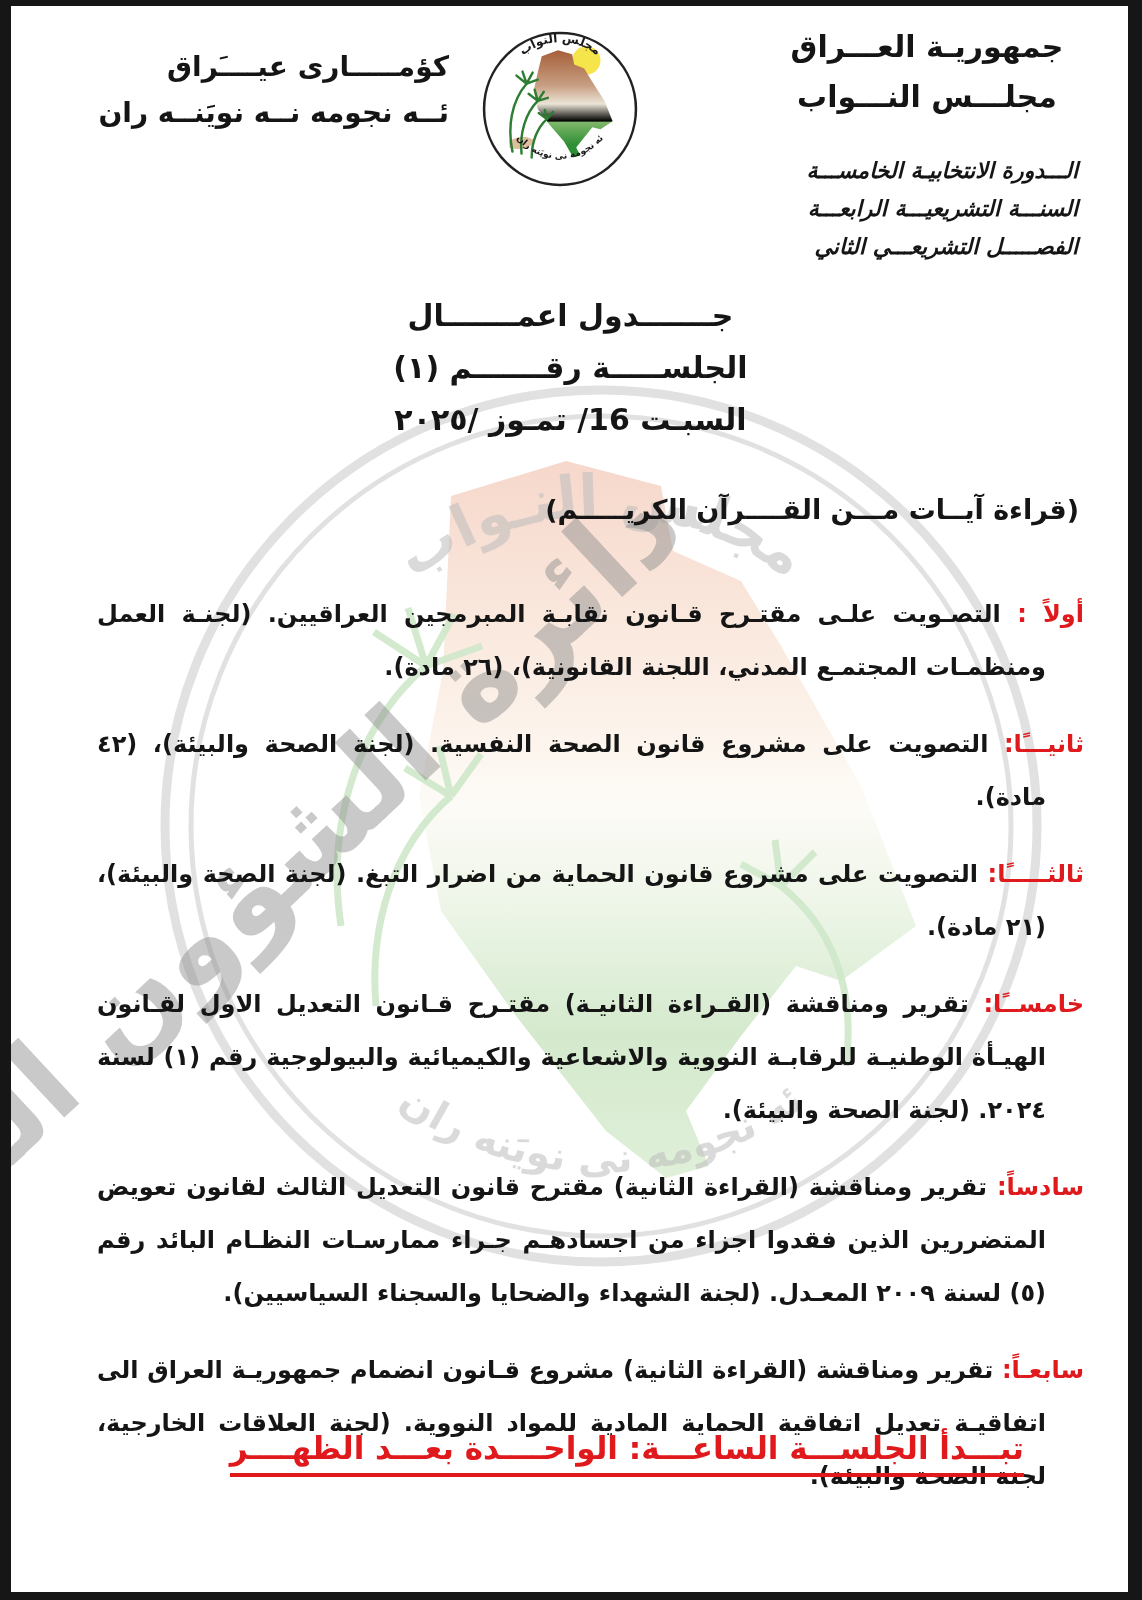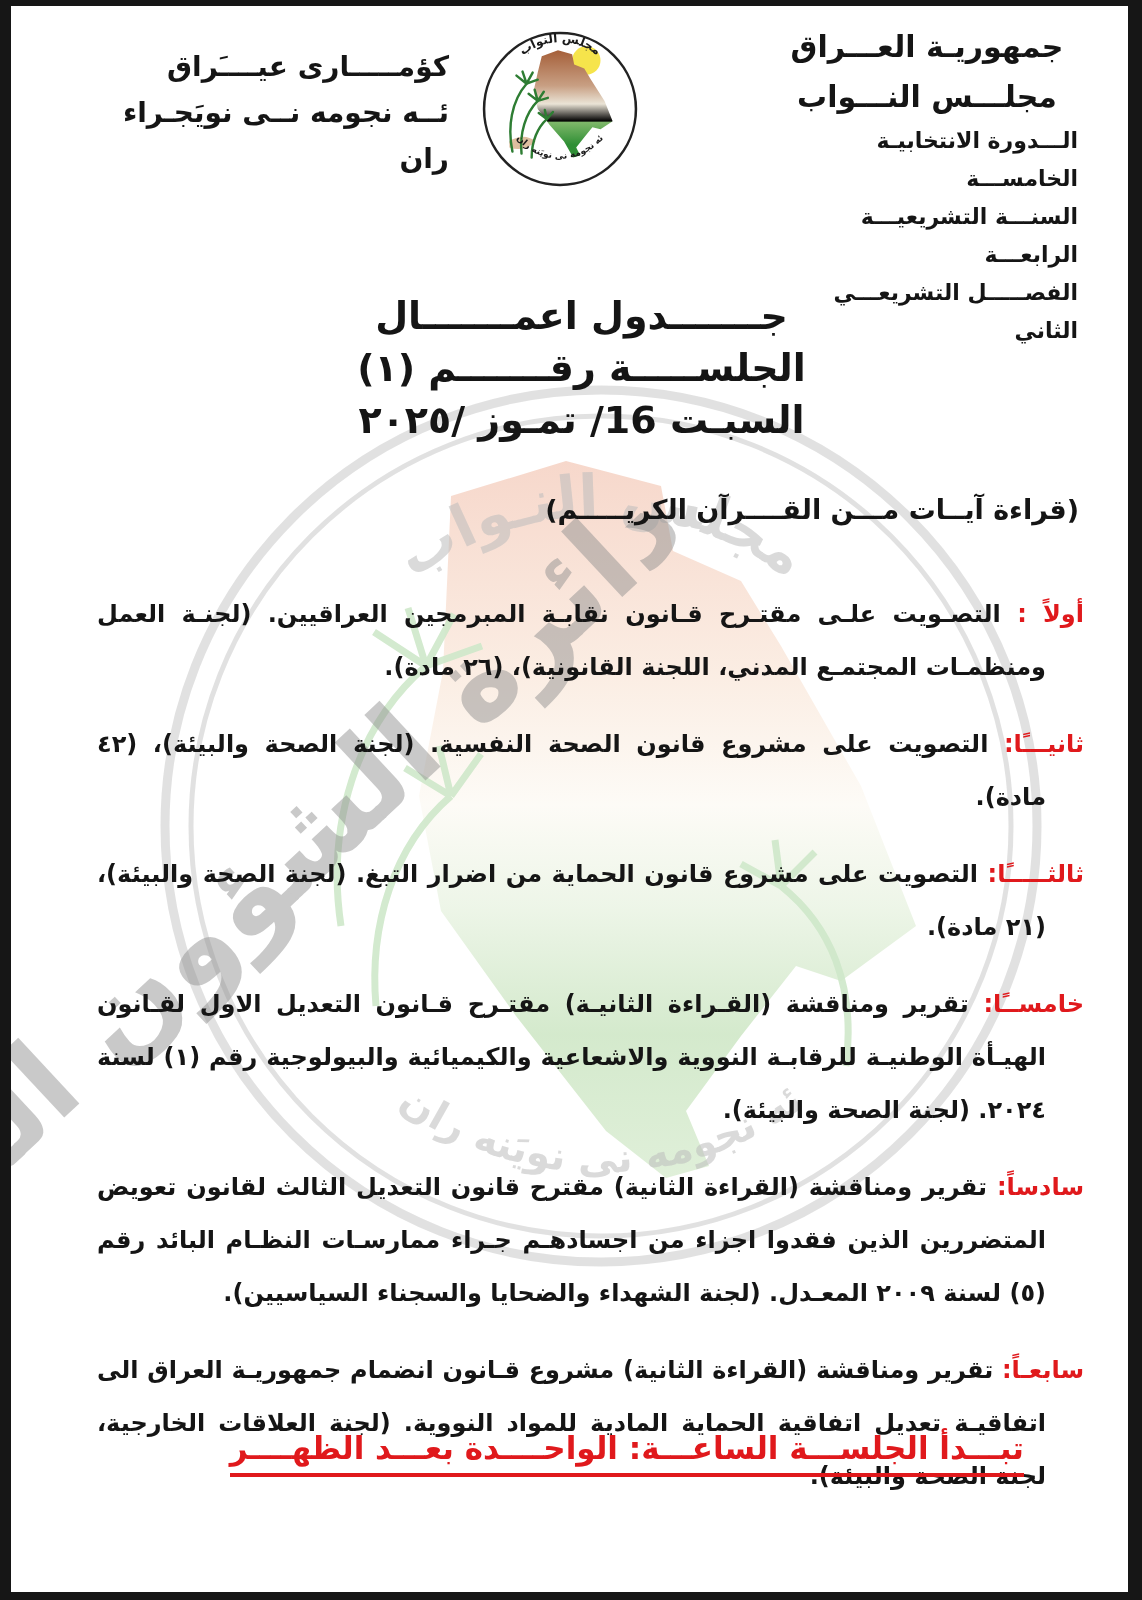--- a/index.html
+++ b/index.html
@@ -12,23 +12,23 @@
            transform:rotate(-43deg);font-size:118px;font-weight:bold;color:#8f8f8f;
            opacity:.48;white-space:nowrap;}
   .wm-seal{position:absolute;left:130px;top:360px;width:920px;height:920px;}
   
   .content{position:absolute;inset:0;z-index:1;color:#151515;}
   .hdr-kurdish{position:absolute;top:38px;left:58px;width:380px;text-align:right;
                font-size:28px;font-weight:bold;line-height:46px;direction:rtl;}
   .emblem{position:absolute;top:22px;left:468px;width:162px;height:162px;}
   .hdr-right{position:absolute;top:16px;right:50px;width:302px;direction:rtl;}
   .hdr-right .big{font-size:30px;font-weight:bold;line-height:50px;text-align:center;}
-  .hdr-right .small{margin-top:0;font-size:22px;font-weight:bold;line-height:38px;text-align:right;}
-  .title-block{position:absolute;top:284px;left:12px;width:100%;text-align:center;direction:rtl;
-               font-size:38px;font-weight:bold;line-height:52px;}
+  .hdr-right .small{margin-top:30px;font-size:22px;font-weight:bold;line-height:38px;text-align:right;font-style:italic;}
+  .title-block{position:absolute;top:284px;left:1px;width:100%;text-align:center;direction:rtl;
+               font-size:30px;font-weight:bold;line-height:52px;}
   .quran-line{position:absolute;top:488px;right:49px;direction:rtl;font-size:27px;font-weight:bold;}
   .agenda{position:absolute;top:582px;left:58px;right:44px;direction:rtl;}
   .agenda-item{font-size:24px;font-weight:bold;line-height:53px;text-align:justify;
                padding-right:38px;text-indent:-38px;margin-bottom:24px;margin-left:28px;}
   .agenda-item .lbl{color:#e0191c;}
   .footer-line{position:absolute;top:1424px;right:104px;direction:rtl;}
   .footer-line span{display:inline-block;color:#e0191c;font-size:31px;font-weight:bold;
                     border-bottom:4px solid #e0191c;padding-bottom:7px;}
 </style>
 </head>
@@ -69,21 +69,21 @@
           <text font-size="40"><textPath href="#wmArcBot" startOffset="50%" text-anchor="middle">ئه نجومه نى نويَنه ران</textPath></text>
         </g>
       </svg>
       <div class="wm-diag">دائرة الشؤون النيابية</div>
     </div>
 
     <div class="content">
 
       <div class="hdr-kurdish">
         <div>كؤمـــــارى عيــــَراق</div>
-        <div>ئــه نجومه نــى نويَجـراء ران</div>
+        <div>ئــه نجومه نــه نويَنــه ران</div>
       </div>
 
       <svg class="emblem" viewBox="0 0 160 160">
         <defs>
           <linearGradient id="emMap" x1="0" y1="0" x2="0" y2="1">
             <stop offset="0%" stop-color="#a55f39"></stop>
             <stop offset="33%" stop-color="#c89f83"></stop>
             <stop offset="50%" stop-color="#eae4d6"></stop>
             <stop offset="66%" stop-color="#7fb returning86a"></stop>
             <stop offset="67%" stop-color="#7fb86a"></stop>

